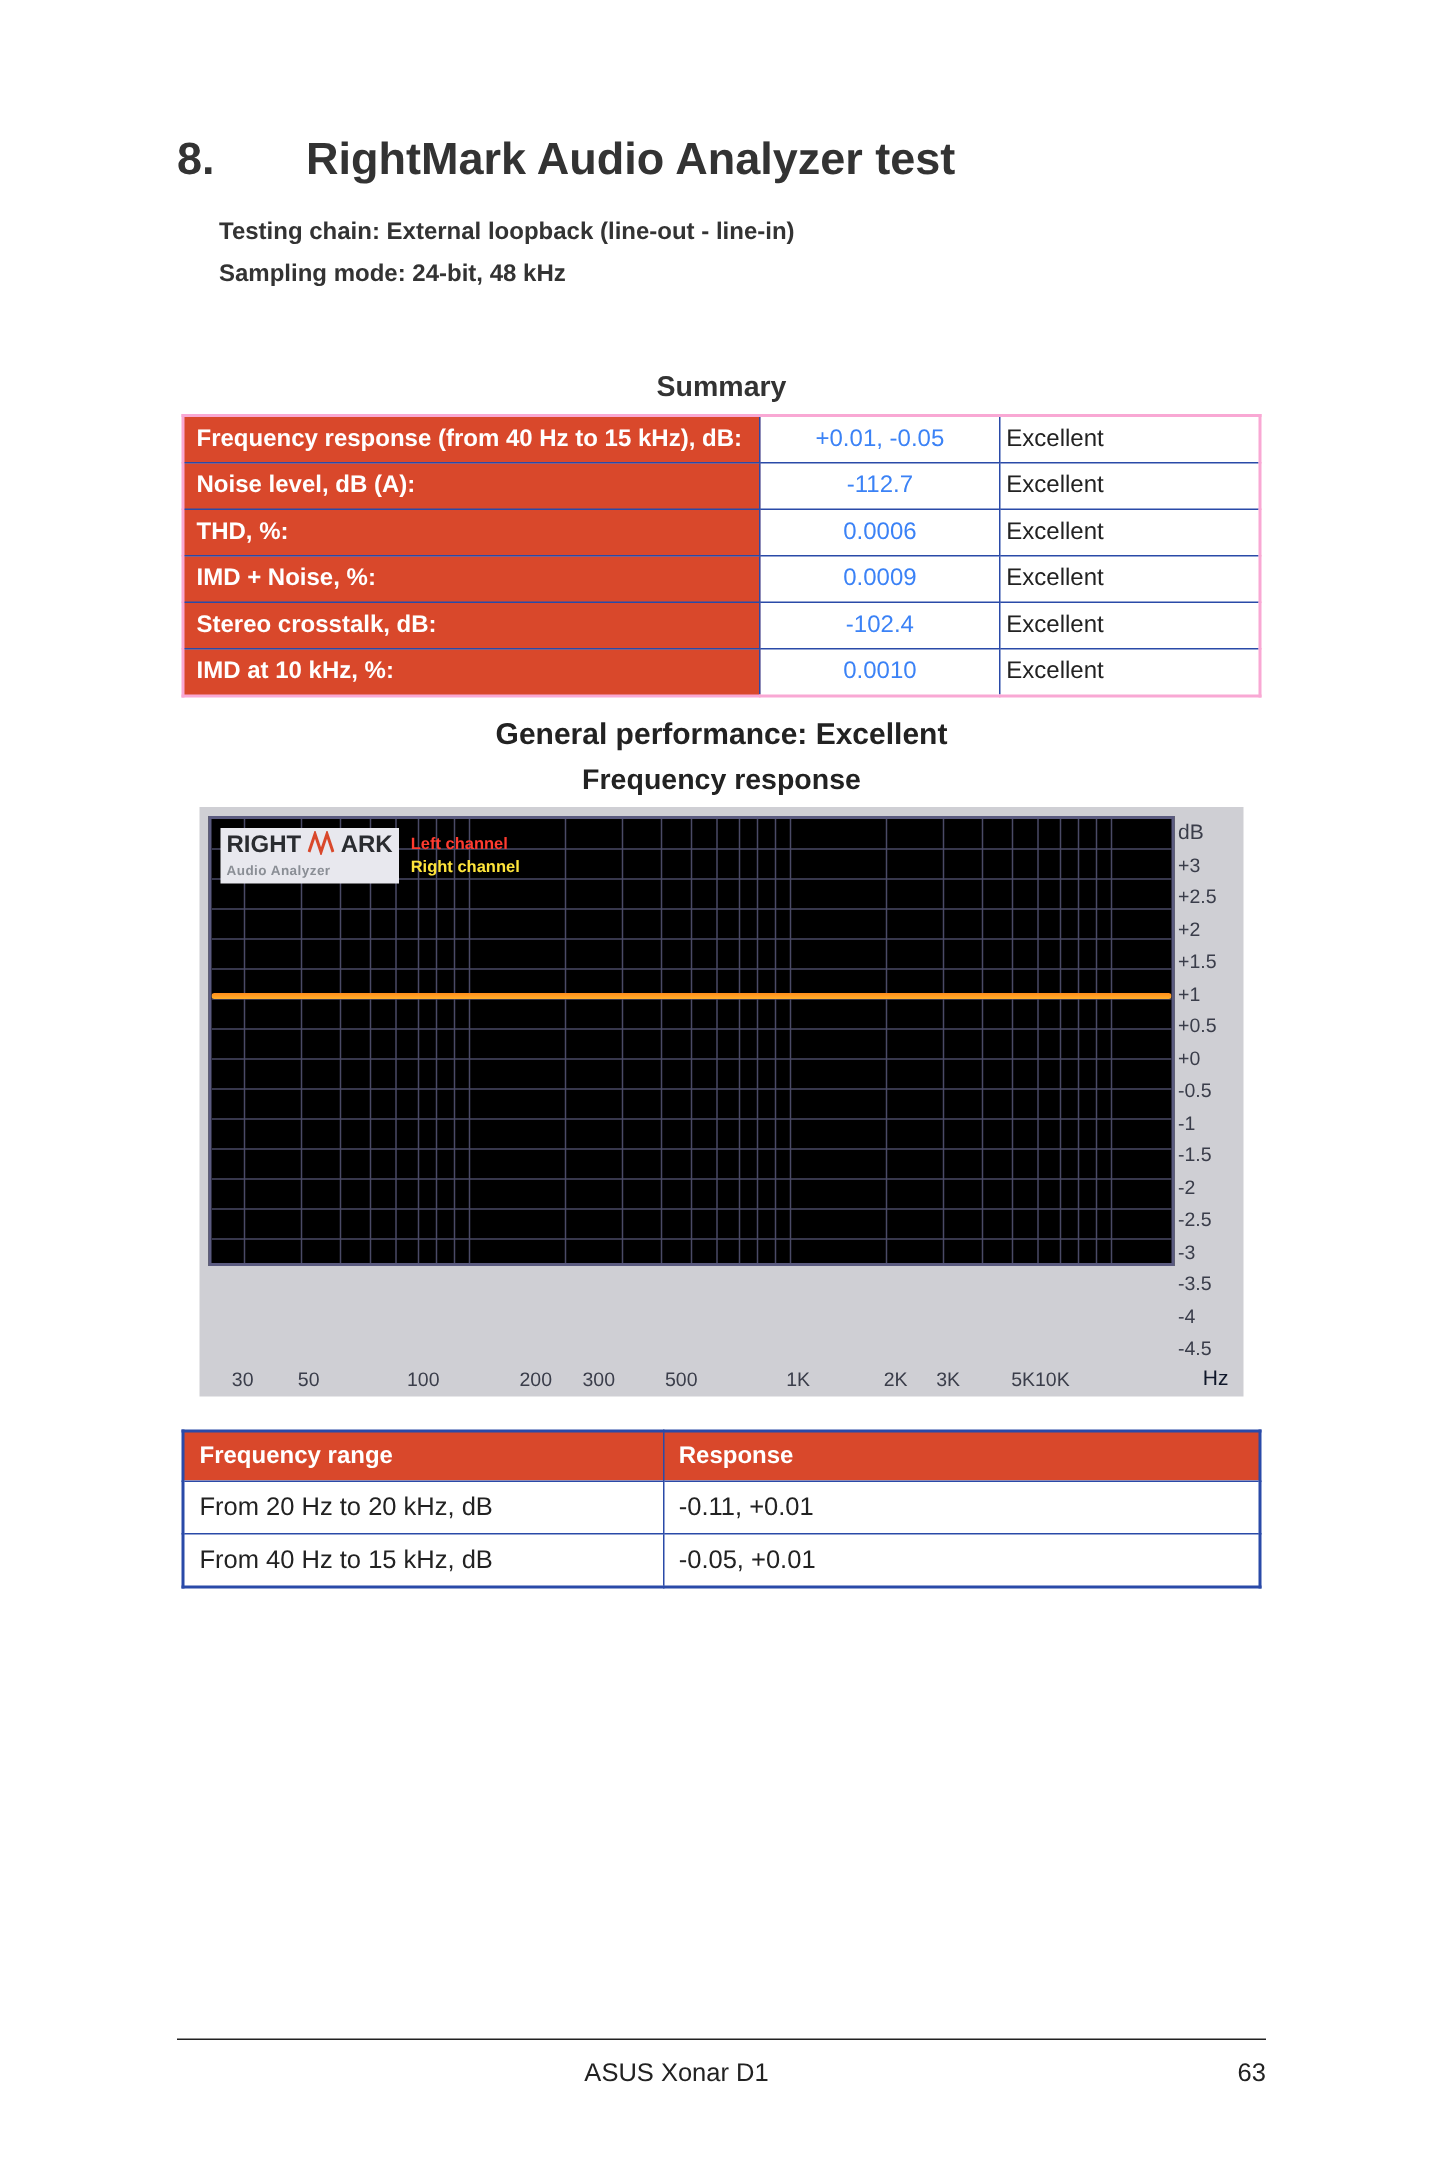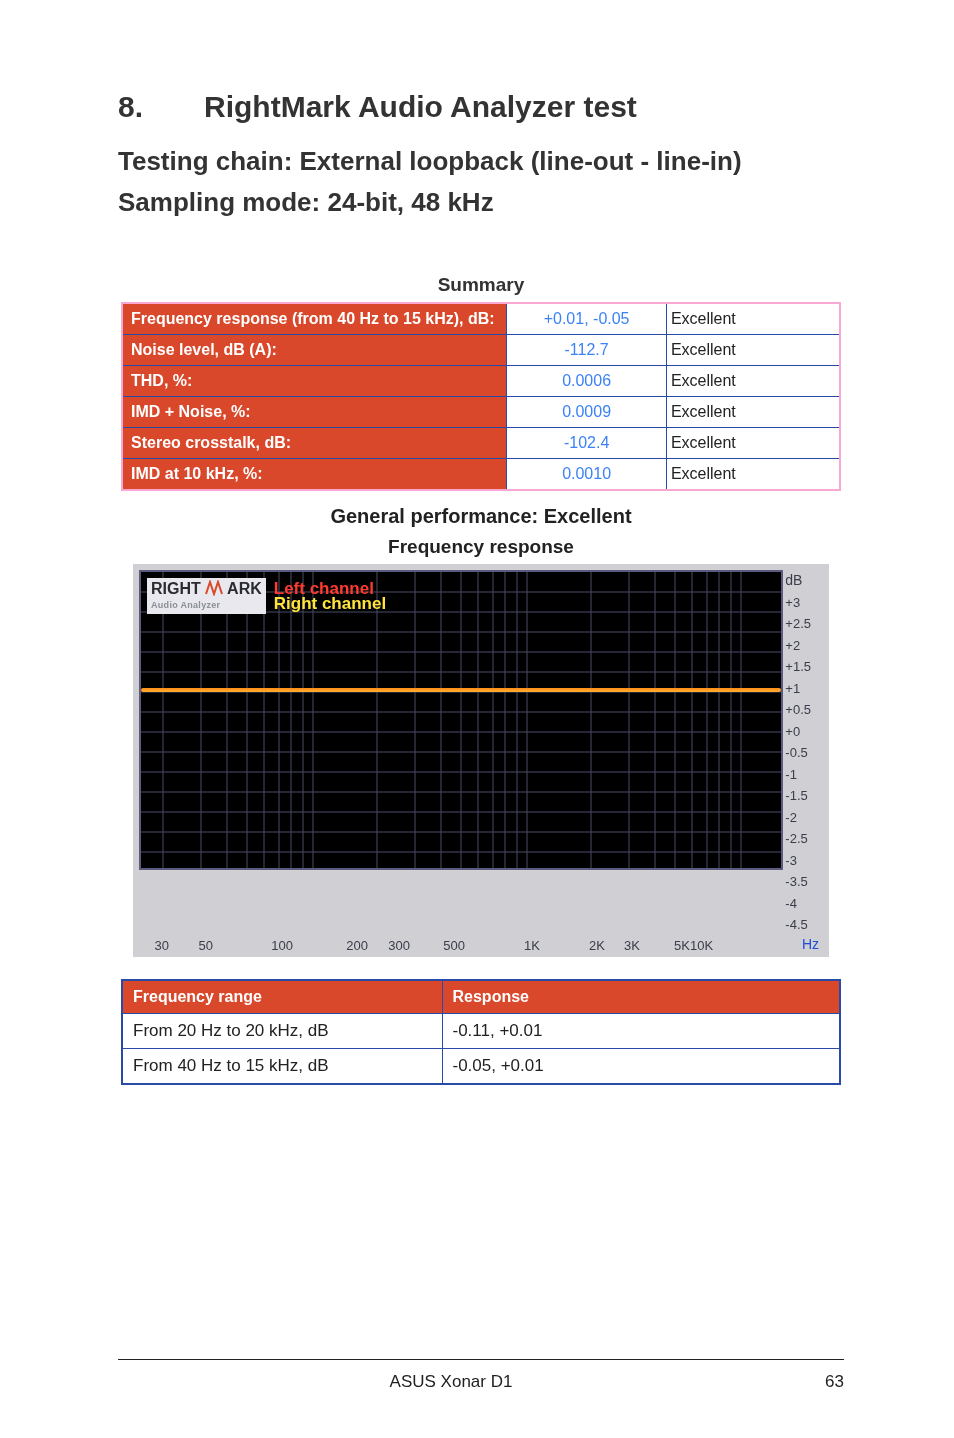--- a/index.html
+++ b/index.html
@@ -1,49 +1,49 @@
 <!DOCTYPE html>
 <html><head>
 <meta charset="utf-8">
 <style>
   * { box-sizing: border-box; margin: 0; padding: 0; }
   html, body { width: 954px; height: 1438px; background: #fff; font-family: Arial, Helvetica, sans-serif; color: #222; }
   .page { padding: 90px 110px 0 118px; position: relative; height: 100%; }
   h1.title { font-family: Verdana, Arial, sans-serif; font-weight: 700; font-size: 30px; color: #333; margin-bottom: 22px; }
   h1.title .num { display: inline-block; width: 86px; }
-  .subline { font-weight: 700; font-size: 26px; color: #333; margin-bottom: 10px; }
+  .subline { font-weight: 700; font-size: 16px; color: #333; margin-bottom: 10px; margin-left: 28px; }
   .gap1 { height: 46px; }
 
   .tbl-caption { text-align: center; font-weight: 700; font-size: 19px; color: #333; margin-bottom: 6px; }
   table.summary { width: 720px; margin: 0 auto; border-collapse: collapse; border: 2px solid #f9a8d4; padding-left: 10px; }
   table.summary td { border: 1px solid #2a4aa8; font-size: 16px; }
   table.summary td.label { background: #d9482b; color: #fff; font-weight: 700; padding: 6px 8px; width: 386px; }
   table.summary td.val { background: #fff; color: #3b82f6; text-align: center; padding: 6px 4px; width: 160px; }
   table.summary td.rate { background: #fff; color: #222; text-align: left; padding: 6px 4px; width: 174px; }
 
   .gp { text-align: center; font-size: 20px; font-weight: 700; margin-top: 14px; }
   .fr-title { text-align: center; font-size: 19px; font-weight: 700; margin-top: 8px; margin-bottom: 6px; }
 
   .chart-outer { width: 696px; margin: 0 auto; background: #cfcfd4; padding: 6px 6px 4px 6px; }
   .chart-row { display: flex; }
   .plot { position: relative; width: 650px; height: 300px; background: #000; border: 2px solid #5b5b80; overflow: hidden; }
   .grid line { stroke: #4a4a66; stroke-width: 1; }
   .plot .legend-box { position: absolute; top: 6px; left: 6px; display: flex; align-items: center; gap: 8px; }
   .logo { background: #e8e8ee; color: #2a2c30; font-weight: 800; font-family: Verdana, sans-serif; font-size: 16px; padding: 2px 4px 0 4px; line-height: 17px; display: inline-block; }
   .logo .sub { font-size: 9px; font-weight: 700; color: #8a8e95; display: block; letter-spacing: 0.3px; }
   .logo svg { vertical-align: -2px; }
-  .legend-texts { display: flex; flex-direction: column; font-family: Verdana, sans-serif; font-size: 17px; font-weight: 700; line-height: 15px; }
+  .legend-texts { display: flex; flex-direction: column; font-family: Verdana, sans-serif; font-size: 11px; font-weight: 700; line-height: 15px; }
   .lg-left { color: #ff3b2f; }
   .lg-right { color: #ffe53b; }
   .plot .curve { position: absolute; left: 0; right: 0; top: 116px; height: 4px; background: linear-gradient(#ff8c1a,#ffb02e); border-radius: 2px; }
   .yaxis { width: 40px; text-align: left; color: #3a3d4a; font-size: 13px; line-height: 21.5px; padding-left: 2px; }
   .xaxis { display: flex; width: 650px; color: #3a3d4a; font-size: 13px; padding: 2px 0 0 0; }
   .xaxis span { flex: none; }
   .unit-row { display: flex; }
-  .hz { flex: 1; text-align: right; color: #1d4ed8; font-size: 14px; padding-right: 4px; }
+  .hz { flex: 1; text-align: right; color: #0f172a; font-size: 14px; padding-right: 4px; }
 
   table.freqrange { width: 720px; margin: 22px auto 0 auto; border-collapse: collapse; border: 2px solid #2a4aa8; }
   table.freqrange th { background: #d9482b; color: #fff; font-weight: 700; text-align: left; padding: 7px 10px; border: 1px solid #2a4aa8; font-size: 16px; }
   table.freqrange td { background: #fff; color: #222; padding: 7px 10px; border: 1px solid #2a4aa8; font-size: 17px; }
   table.freqrange th:first-child, table.freqrange td:first-child { width: 320px; }
 
   .footer-line { position: absolute; left: 118px; right: 110px; bottom: 78px; border-top: 1px solid #222; }
   .footer { position: absolute; left: 118px; right: 110px; bottom: 46px; display: flex; font-size: 17px; color: #222; }
   .footer .prod { flex: 1; text-align: center; }
   .footer .pg { width: 60px; text-align: right; }

